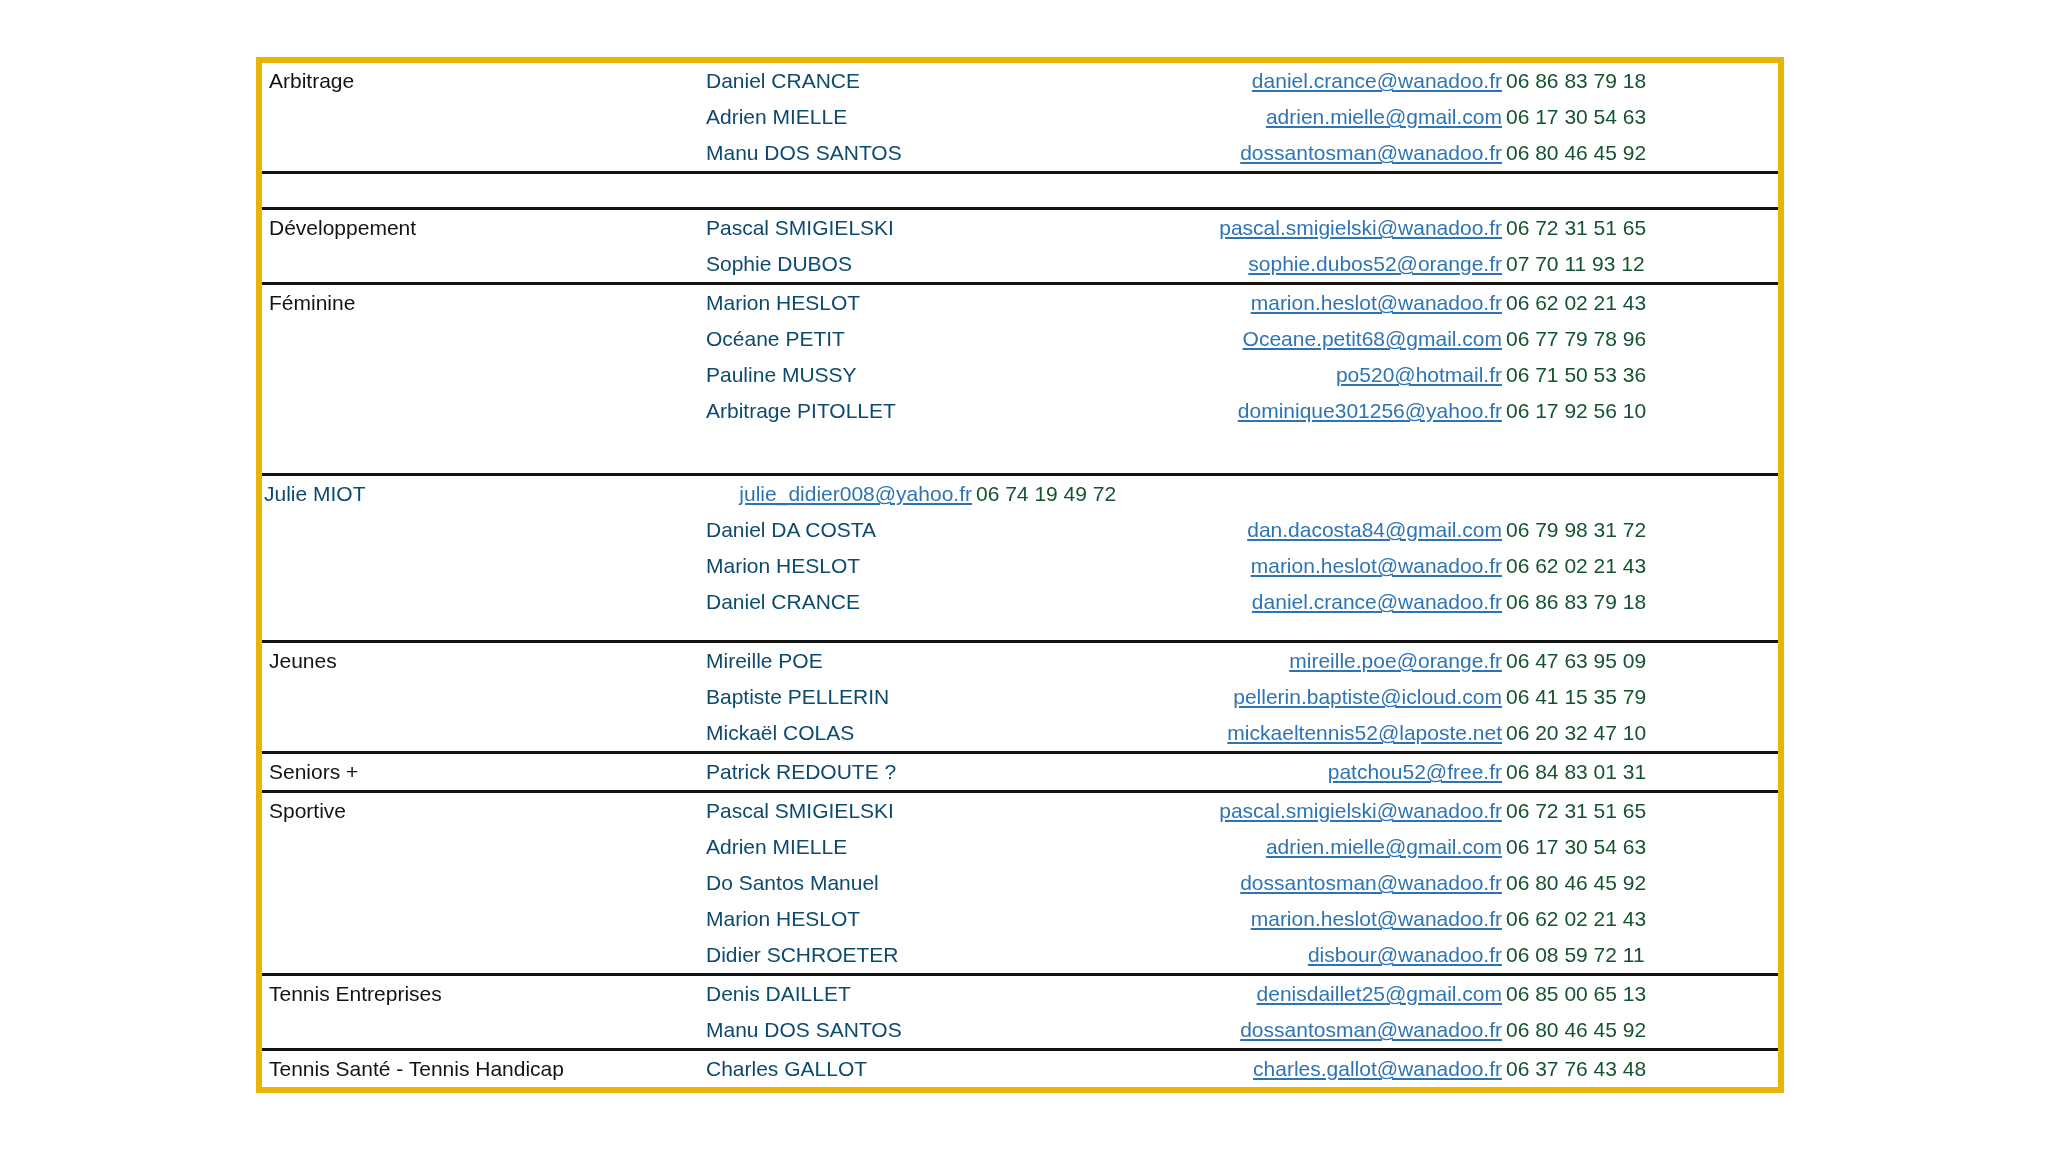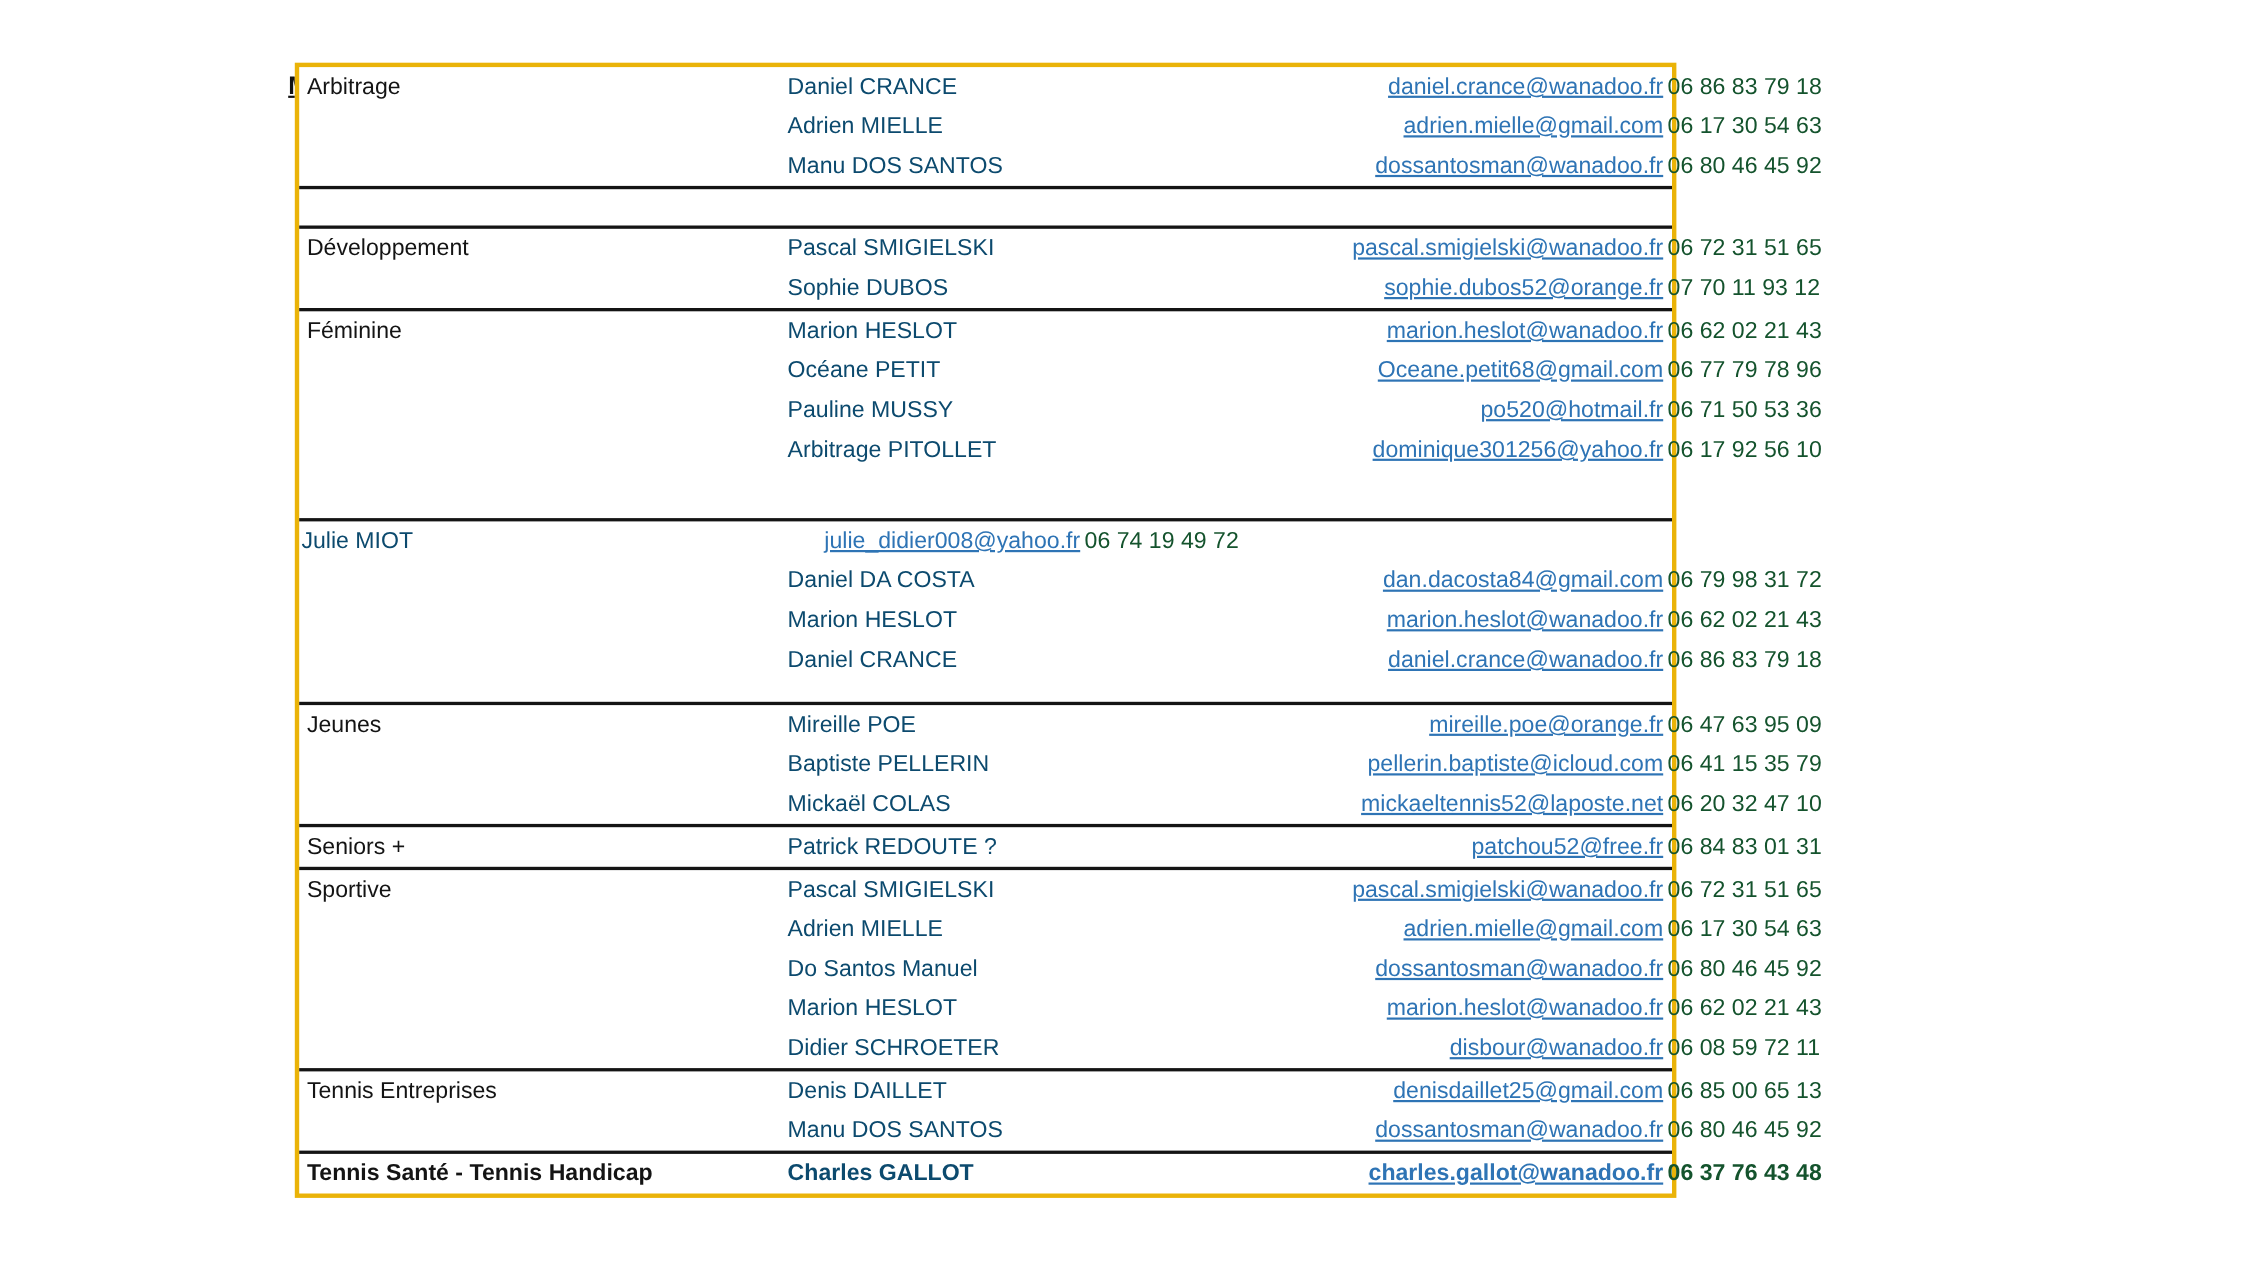--- a/index.html
+++ b/index.html
@@ -16,27 +16,27 @@
     left: 262px; top: 24px;
     font-size: 23px;
     font-weight: bold;
     text-decoration: underline;
     letter-spacing: 0.2px;
     color: #111111;
     margin-top: 40px;
   }
   .commissions-table {
     position: absolute;
-    left: 268px; top: 57px;
-    width: 1256px;
-    border: 4px solid #eab308;
+    left: 256px; top: 57px;
+    width: 1528px;
+    border: 6px solid #eab308;
     background: #ffffff;
   }
   .section { border-bottom: 3px solid #141414; }
-  .section:last-child { border-bottom: none; font-weight: bold; }
+  .section:last-child { border-bottom: none; }
   .section.spacer { height: 36px; }
   .row {
     display: grid;
     grid-template-columns: 442px 268px 530px 1fr;
     height: 36px;
     align-items: center;
   }
   .cell { font-size: 21px; white-space: nowrap; overflow: visible; }
   .cell.commission { padding-left: 7px; color: #141414; }
   .cell.person { padding-left: 2px; color: #0c4a6e; }

